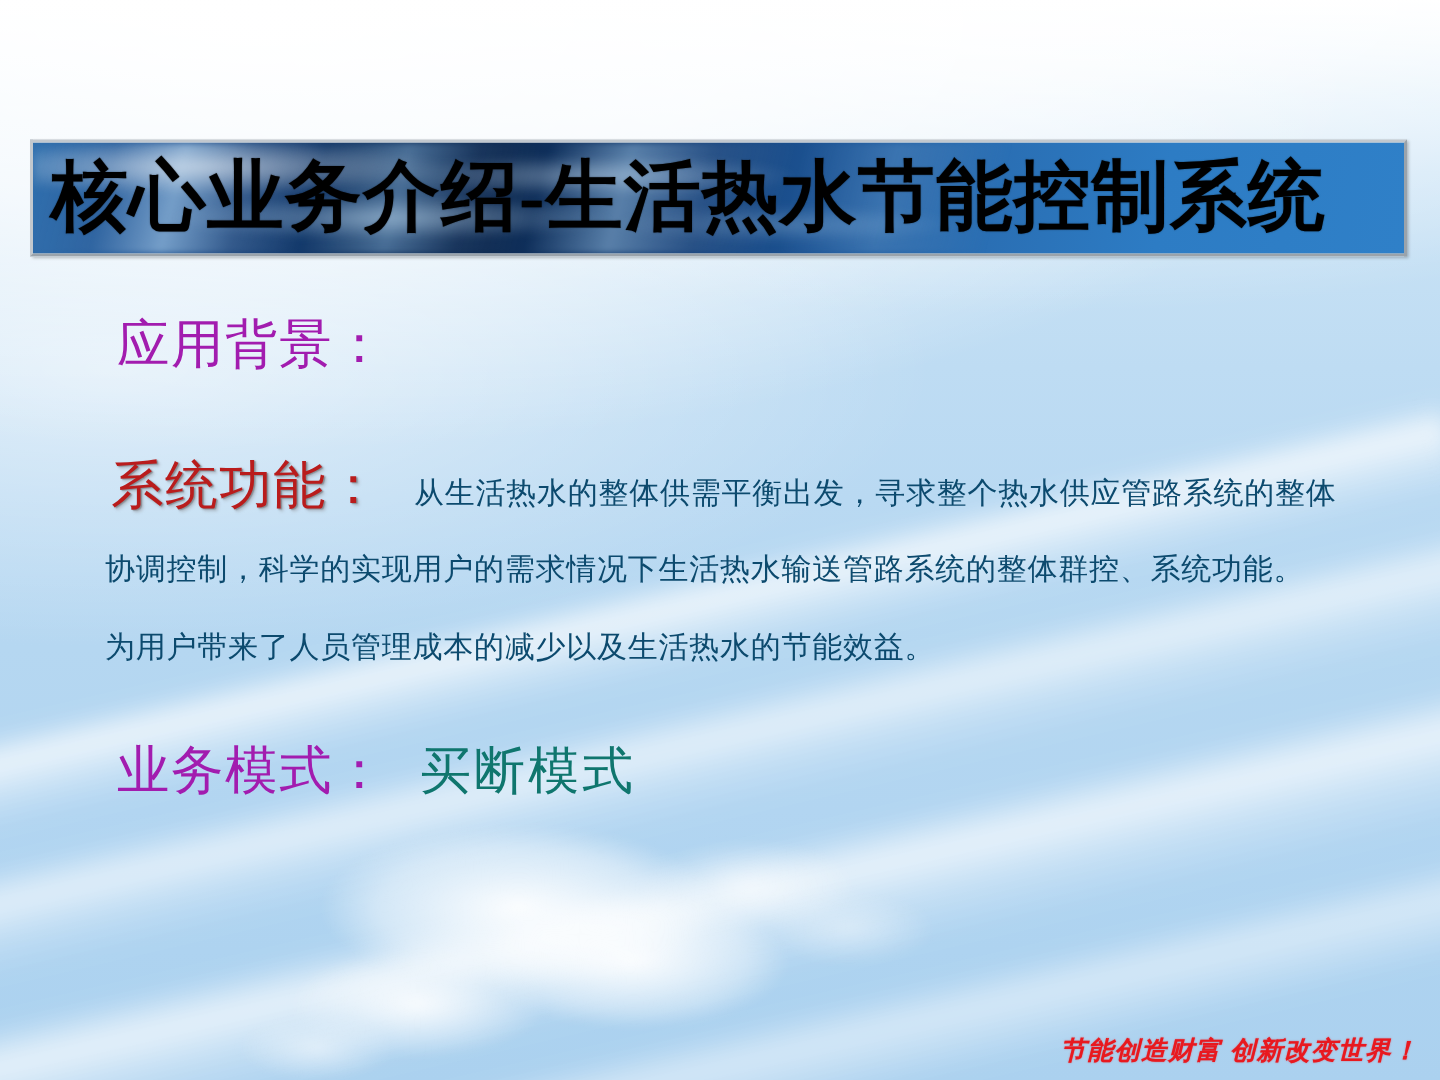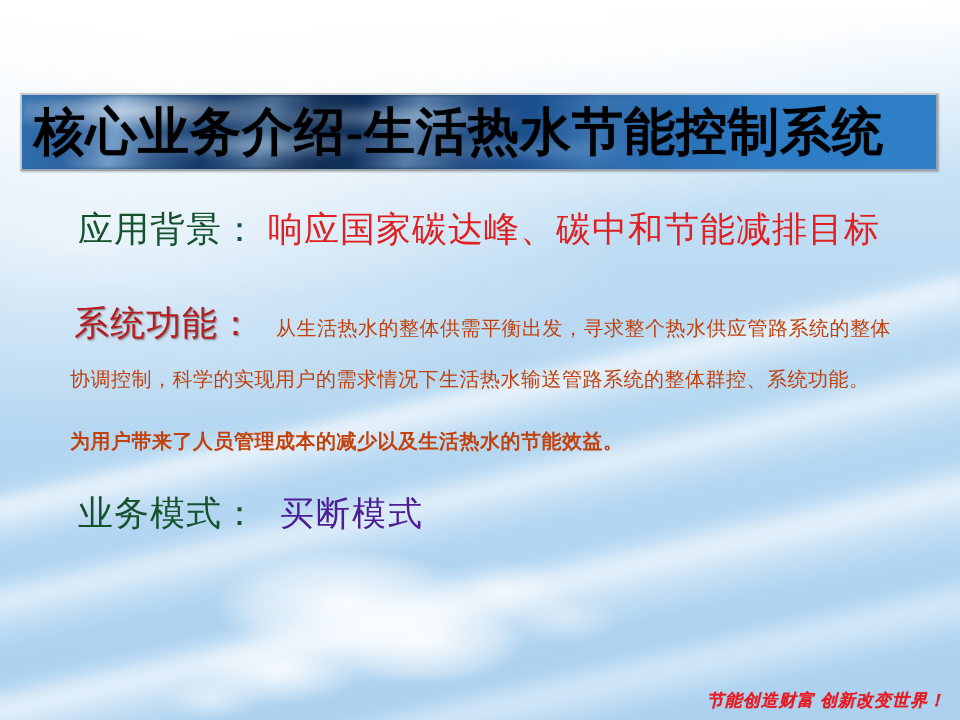--- a/index.html
+++ b/index.html
@@ -167,54 +167,54 @@
   .row {
     position: absolute;
     display: flex;
     align-items: baseline;
     white-space: nowrap;
   }
 
   .lbl-big {
     font-family: "Liberation Serif", "DejaVu Serif", serif;
     font-size: 35px;
-    color: #14532d;
+    color: #a21caf;
     letter-spacing: 1px;
   }
   .lbl-emboss {
     font-family: "Liberation Serif", "DejaVu Serif", serif;
     font-size: 35px;
     color: #b91c1c;
     letter-spacing: 1px;
     text-shadow: 1px 1px 1px rgba(120,124,130,0.85), 2px 2px 2px rgba(160,164,170,0.45);
   }
   .red-big {
     font-family: "Liberation Serif", "DejaVu Serif", serif;
     font-size: 35px;
     color: #e02020;
     letter-spacing: 1px;
   }
   .red-big2 {
     font-family: "Liberation Serif", "DejaVu Serif", serif;
     font-size: 34px;
-    color: #4c1d95;
+    color: #0f766e;
     letter-spacing: 2px;
   }
   .body-text {
     font-family: "Liberation Serif", "DejaVu Serif", serif;
     font-size: 20px;
-    color: #c2410c;
+    color: #0c4a6e;
     letter-spacing: 0.5px;
   }
 
   
   #row-background { left: 78px;  top: 206px; }
   #row-function   { left: 74px;  top: 300px; }
   #line-2         { left: 70px;  top: 366px; }
-  #line-3         { left: 70px;  top: 428px; font-weight: bold; }
+  #line-3         { left: 70px;  top: 418px; }
   #row-model      { left: 78px;  top: 490px; text-align: center; }
 
   .gap-sm { display: inline-block; width: 10px; }
   .gap-md { display: inline-block; width: 22px; }
 
   
   .footer-slogan {
     position: absolute;
     right: 14px;
     bottom: 8px;
@@ -241,21 +241,20 @@
 
   <div class="title-banner">
     <div class="banner-wisps"></div>
     <div class="banner-wisps2"></div>
     <div class="banner-title">核心业务介绍-生活热水节能控制系统</div>
   </div>
 
   <div class="row" id="row-background">
     <span class="lbl-big">应用背景：</span>
     <span class="gap-sm"></span>
-    <span class="red-big">响应国家碳达峰、碳中和节能减排目标</span>
   </div>
 
   <div class="row" id="row-function">
     <span class="lbl-emboss">系统功能：</span>
     <span class="gap-md"></span>
     <span class="body-text">从生活热水的整体供需平衡出发，寻求整个热水供应管路系统的整体</span>
   </div>
 
   <div class="row" id="line-2">
     <span class="body-text">协调控制，科学的实现用户的需求情况下生活热水输送管路系统的整体群控、系统功能。</span>

